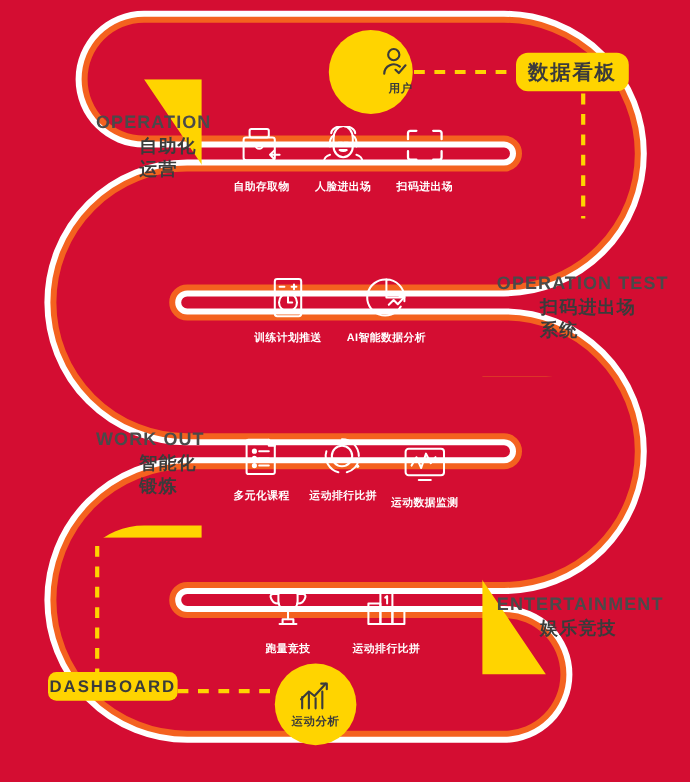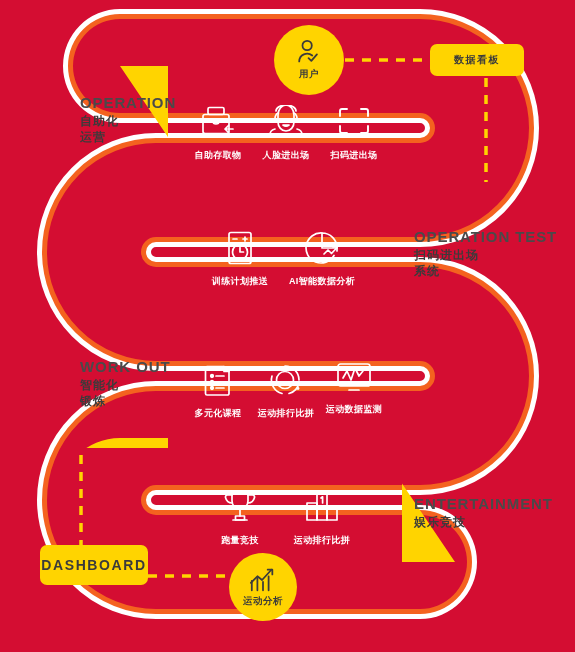--- a/index.html
+++ b/index.html
@@ -13,22 +13,22 @@
   #stage{position:absolute;left:0;top:0;width:575px;height:652px;}
   svg.ribbon{position:absolute;left:0;top:0;width:575px;height:652px;}
 
   
   .sect{position:absolute;color:#3b3b3b;z-index:6;line-height:1.18;}
   .sect .en{
     font-size:15px;font-weight:bold;letter-spacing:.9px;
     white-space:nowrap;color:#4a4a4a;
   }
   .sect .cn{
-    font-size:12px;font-weight:bold;letter-spacing:1px;
-    white-space:nowrap;color:#3b3b3b;margin-top:2px;
+    font-size:15px;font-weight:bold;letter-spacing:1px;
+    white-space:nowrap;color:#3b3b3b;margin-top:2px;margin-left:36px;
   }
 
   
   .iconitem{position:absolute;z-index:6;text-align:center;width:90px;}
   .iconitem .glyph{height:40px;display:flex;align-items:center;justify-content:center;}
   .iconitem .cap{
     margin-top:7px;font-size:9px;color:#ffffff;font-weight:bold;
     letter-spacing:.4px;white-space:nowrap;
   }
 
@@ -40,21 +40,21 @@
   }
   .node .cap{font-size:9.5px;font-weight:bold;color:#3b3b3b;margin-top:1px;letter-spacing:.5px;}
 
   
   .tag{
     position:absolute;background:#ffd400;border-radius:7px;
     display:flex;align-items:center;justify-content:center;
     color:#3b3b3b;font-weight:bold;z-index:8;
     box-shadow:0 0 0 0 transparent;
   }
-  .tag.cn{font-size:10px;letter-spacing:1.5px;}
+  .tag.cn{font-size:17px;letter-spacing:1.5px;border-radius:10px;}
   .tag.en{font-size:14px;letter-spacing:1.6px;}
 </style>
 </head>
 <body>
 
 <div id="stage">
 
   <svg class="ribbon" viewBox="0 0 575 652">
     <defs>
 
@@ -244,21 +244,21 @@
         <path d="M17 3 A14 14 0 0 1 31 17"></path>
         <path d="M31 20 A14 14 0 0 1 21 30.5"></path>
         <path d="M14 30.5 A14 14 0 0 1 4 13"></path>
         <circle cx="17" cy="17" r="8.5"></circle>
         <circle cx="30" cy="25.5" r="1.4" fill="#ffffff" stroke="none"></circle>
       </svg>
     </div>
     <div class="cap">运动排行比拼</div>
   </div>
 
-  <div class="iconitem" style="left:309px;top:356px;">
+  <div class="iconitem" style="left:309px;top:366px;">
     <div class="glyph">
       <svg width="38" height="34" viewBox="0 0 38 34" fill="none" stroke="#ffffff" stroke-width="1.7" stroke-linecap="round" stroke-linejoin="round">
         <rect x="3" y="5" width="32" height="22" rx="2.5"></rect>
         <path d="M8 19 l4 -7 l4 9 l4 -12 l4 8 l4 -5"></path>
         <path d="M14 31 h10"></path>
       </svg>
     </div>
     <div class="cap">运动数据监测</div>
   </div>
 
@@ -281,35 +281,35 @@
       <svg width="36" height="36" viewBox="0 0 36 36" fill="none" stroke="#ffffff" stroke-width="1.7" stroke-linecap="round" stroke-linejoin="round">
         <rect x="13" y="5" width="10" height="26"></rect>
         <rect x="3" y="14" width="10" height="17"></rect>
         <rect x="23" y="17" width="10" height="14"></rect>
         <path d="M17 9 l1.6 -1.2 V14"></path>
       </svg>
     </div>
     <div class="cap">运动排行比拼</div>
   </div>
 
-  <div class="node" style="left:274px;top:25px;width:70px;height:70px;">
+  <div class="node" style="left:274px;top:25px;width:70px;height:70px;align-items:flex-end;">
     <svg width="28" height="28" viewBox="0 0 30 30" fill="none" stroke="#3b3b3b" stroke-width="1.9" stroke-linecap="round" stroke-linejoin="round">
       <circle cx="13" cy="7" r="5"></circle>
       <path d="M4.5 24 a8.5 8.5 0 0 1 14 -6.3"></path>
       <path d="M14.5 20.5 l3 3 l6 -7"></path>
     </svg>
     <div class="cap">用户</div>
   </div>
 
   <div class="node" style="left:229px;top:553px;width:68px;height:68px;">
     <svg width="30" height="28" viewBox="0 0 32 30" fill="none" stroke="#3b3b3b" stroke-width="1.9" stroke-linecap="round" stroke-linejoin="round">
       <path d="M3 18 l7 -7 l5 4 l10 -11"></path>
       <path d="M21 4 h5 v5"></path>
       <path d="M4 16 v10 M10 13 v13 M16 17 v9 M22 11 v15"></path>
     </svg>
     <div class="cap">运动分析</div>
   </div>
 
   <div class="tag cn" style="left:430px;top:44px;width:94px;height:32px;">数据看板</div>
 
-  <div class="tag en" style="left:40px;top:545px;width:108px;height:40px;">DASHBOARD</div>
+  <div class="tag en" style="left:40px;top:560px;width:108px;height:24px;">DASHBOARD</div>
 
 </div>
 
 </body></html>

